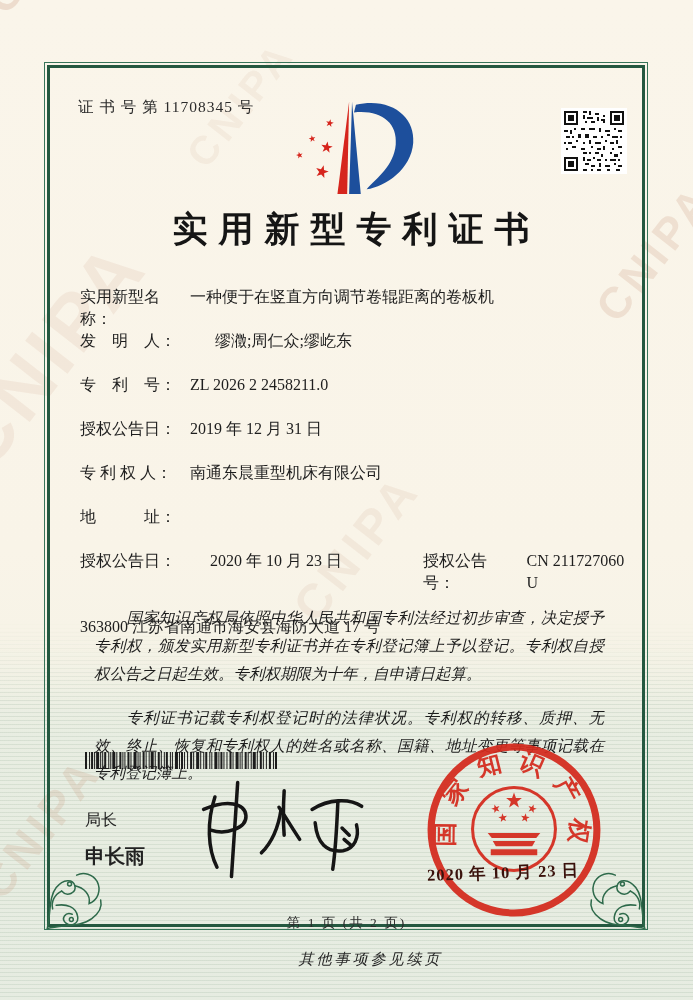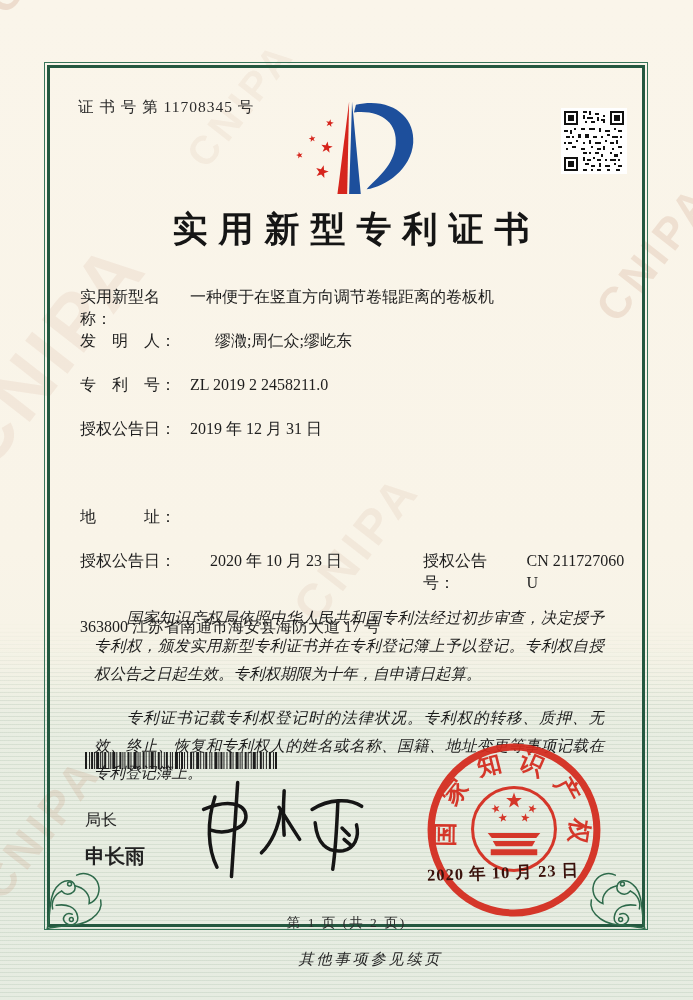--- a/index.html
+++ b/index.html
@@ -206,25 +206,29 @@
   <div class="abs frow" style="top:286px;">
     <span class="flabel">实用新型名称：</span>
     <span class="fvalue">一种便于在竖直方向调节卷辊距离的卷板机</span>
   </div>
   <div class="abs frow" style="top:330px;gap:25px;">
     <span class="flabel">发　明　人：</span>
     <span class="fvalue">缪瀓;周仁众;缪屹东</span>
   </div>
   <div class="abs frow" style="top:374px;">
     <span class="flabel">专　利　号：</span>
-    <span class="fvalue">ZL 2019 2 2458211.0</span>
+    <span class="fvalue">ZL 2026 2 2458211.0</span>
   </div>
   <div class="abs frow" style="top:418px;">
     <span class="flabel">授权公告日：</span>
     <span class="fvalue">2019 年 12 月 31 日</span>
+  </div>
+  <div class="abs frow" style="top:462px;">
+    <span class="flabel">专 利 权 人：</span>
+    <span class="fvalue">南通东晨重型机床有限公司</span>
   </div>
   <div class="abs frow" style="top:506px;flex-direction:column;">
     <span class="flabel">地　　　址：</span>
     <span class="fvalue">363800 江苏省南通市海安县海防大道 17 号</span>
   </div>
   <div class="abs frow" style="top:550px;gap:20px;">
     <span class="flabel">授权公告日：</span>
     <span class="grant-val">2020 年 10 月 23 日</span>
     <span>授权公告号：</span>
     <span>CN 211727060 U</span>

